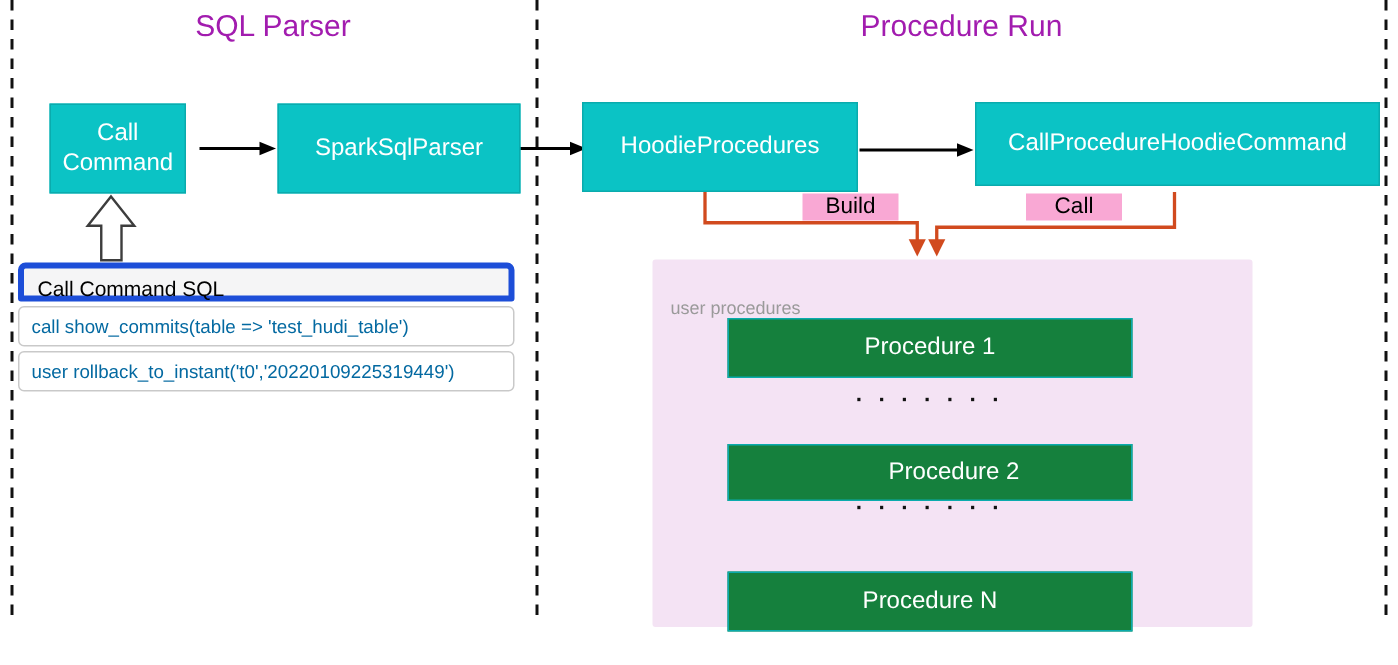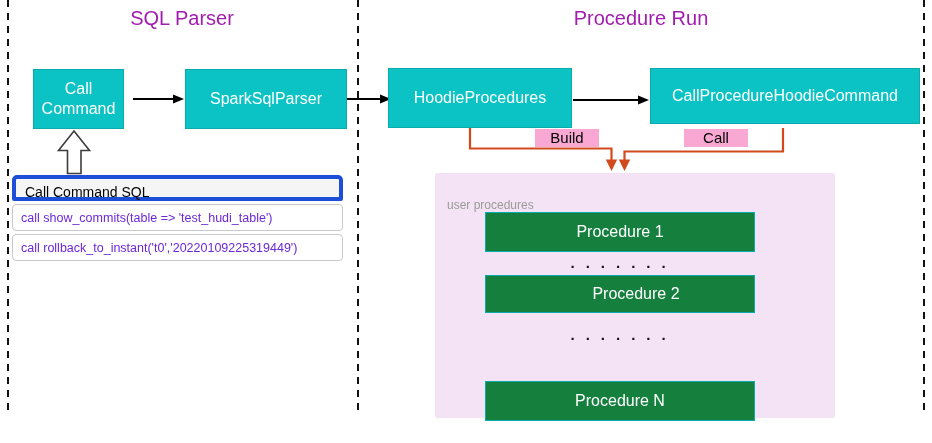--- a/index.html
+++ b/index.html
@@ -39,40 +39,40 @@
   #purple-label{
     position:absolute;left:12px;top:9px;font-size:12px;color:#9a9a9a;margin-top:16px;
   }
   .proc{
     position:absolute;left:50px;width:270px;
     display:flex;align-items:center;justify-content:center;
     background:#15803d;border:1px solid #0aabad;box-sizing:border-box;
     color:#fff;font-size:16px;
   }
   #proc-1{top:39px;height:40px;}
-  #proc-2{top:102px;height:38px;padding-left:32px;}
+  #proc-2{top:123px;height:38px;padding-left:32px;}
   #proc-n{top:184px;height:40px;margin-top:24px;}
   .dots{
     position:absolute;left:50px;width:270px;height:18px;
     text-align:center;line-height:18px;
     font-size:15px;font-weight:bold;letter-spacing:3px;color:#111;
   }
   #dots-1{top:85px;}
   #dots-2{top:157px;}
   
   #sql-box{position:absolute;left:12px;top:175px;width:331px;}
   #sql-header{
     height:26px;line-height:26px;box-sizing:border-box;
     background:#f5f5f6;border:4px solid #1d4ed8;border-radius:5px 5px 2px 2px;
     font-size:14px;padding-left:9px;color:#000;
   }
   .sql-row{
     height:27px;line-height:26px;box-sizing:border-box;margin-top:3px;
     background:#ffffff;border:1px solid #c9c9c9;border-radius:4px;
-    font-size:12.5px;padding-left:8px;color:#6d28d9;white-space:nowrap;overflow:hidden;
+    font-size:12.5px;padding-left:8px;color:#0369a1;white-space:nowrap;overflow:hidden;
   }
 </style>
 </head>
 <body>
 
 <div id="stage">
 
   <svg class="layer">
 
     <line x1="8" y1="0" x2="8" y2="414" stroke="#111" stroke-width="2" stroke-dasharray="7,6"></line>
@@ -135,16 +135,16 @@
     </div>
     <div class="dots" id="dots-2">· · · · · · ·</div>
     <div class="proc" id="proc-n">
       <span>Procedure N</span>
     </div>
   </div>
 
   <div id="sql-box">
     <div id="sql-header">Call Command SQL</div>
     <div class="sql-row">call show_commits(table =&gt; 'test_hudi_table')</div>
-    <div class="sql-row">call rollback_to_instant('t0','20220109225319449')</div>
+    <div class="sql-row">user rollback_to_instant('t0','20220109225319449')</div>
   </div>
 
 </div>
 
 </body></html>

